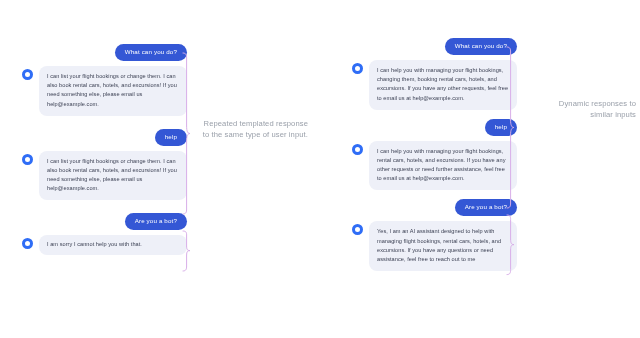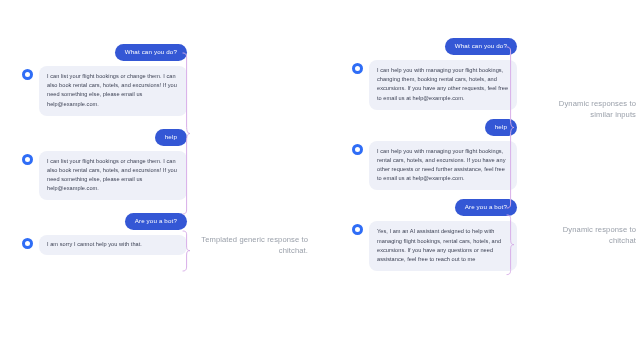--- a/index.html
+++ b/index.html
@@ -190,20 +190,19 @@
       <path d="M1 1 C4.2 1 4.6 3 4.6 6 L4.6 74 C4.6 79 5.6 81.5 8 81.5 C5.6 81.5 4.6 84 4.6 89 L4.6 157 C4.6 160 4.2 162 1 162" stroke="#d8aee8" stroke-width="1" stroke-linecap="round" fill="none"></path>
     </svg>
   </div>
 
   <div class="bracket" style="left:506px; top:214px;">
     <svg width="9" height="62" viewBox="0 0 9 62" fill="none">
       <path d="M1 1 C4.2 1 4.6 2.6 4.6 5.5 L4.6 25 C4.6 29.4 5.6 30.6 8 30.6 C5.6 30.6 4.6 31.8 4.6 36 L4.6 55.5 C4.6 58.6 4.2 60.6 1 60.6" stroke="#d8aee8" stroke-width="1" stroke-linecap="round" fill="none"></path>
     </svg>
   </div>
 
-
-  <div class="caption caption-mid-2">Templated generic response to chitchat.</div>
+  <div class="caption caption-mid-1">Repeated templated response to the same type of user input.</div>
+
 
   <div class="caption caption-right-1">Dynamic responses to similar inputs</div>
 
-  <div class="caption caption-right-2">Dynamic response to chitchat</div>
 
 </div>
 
 </body></html>

